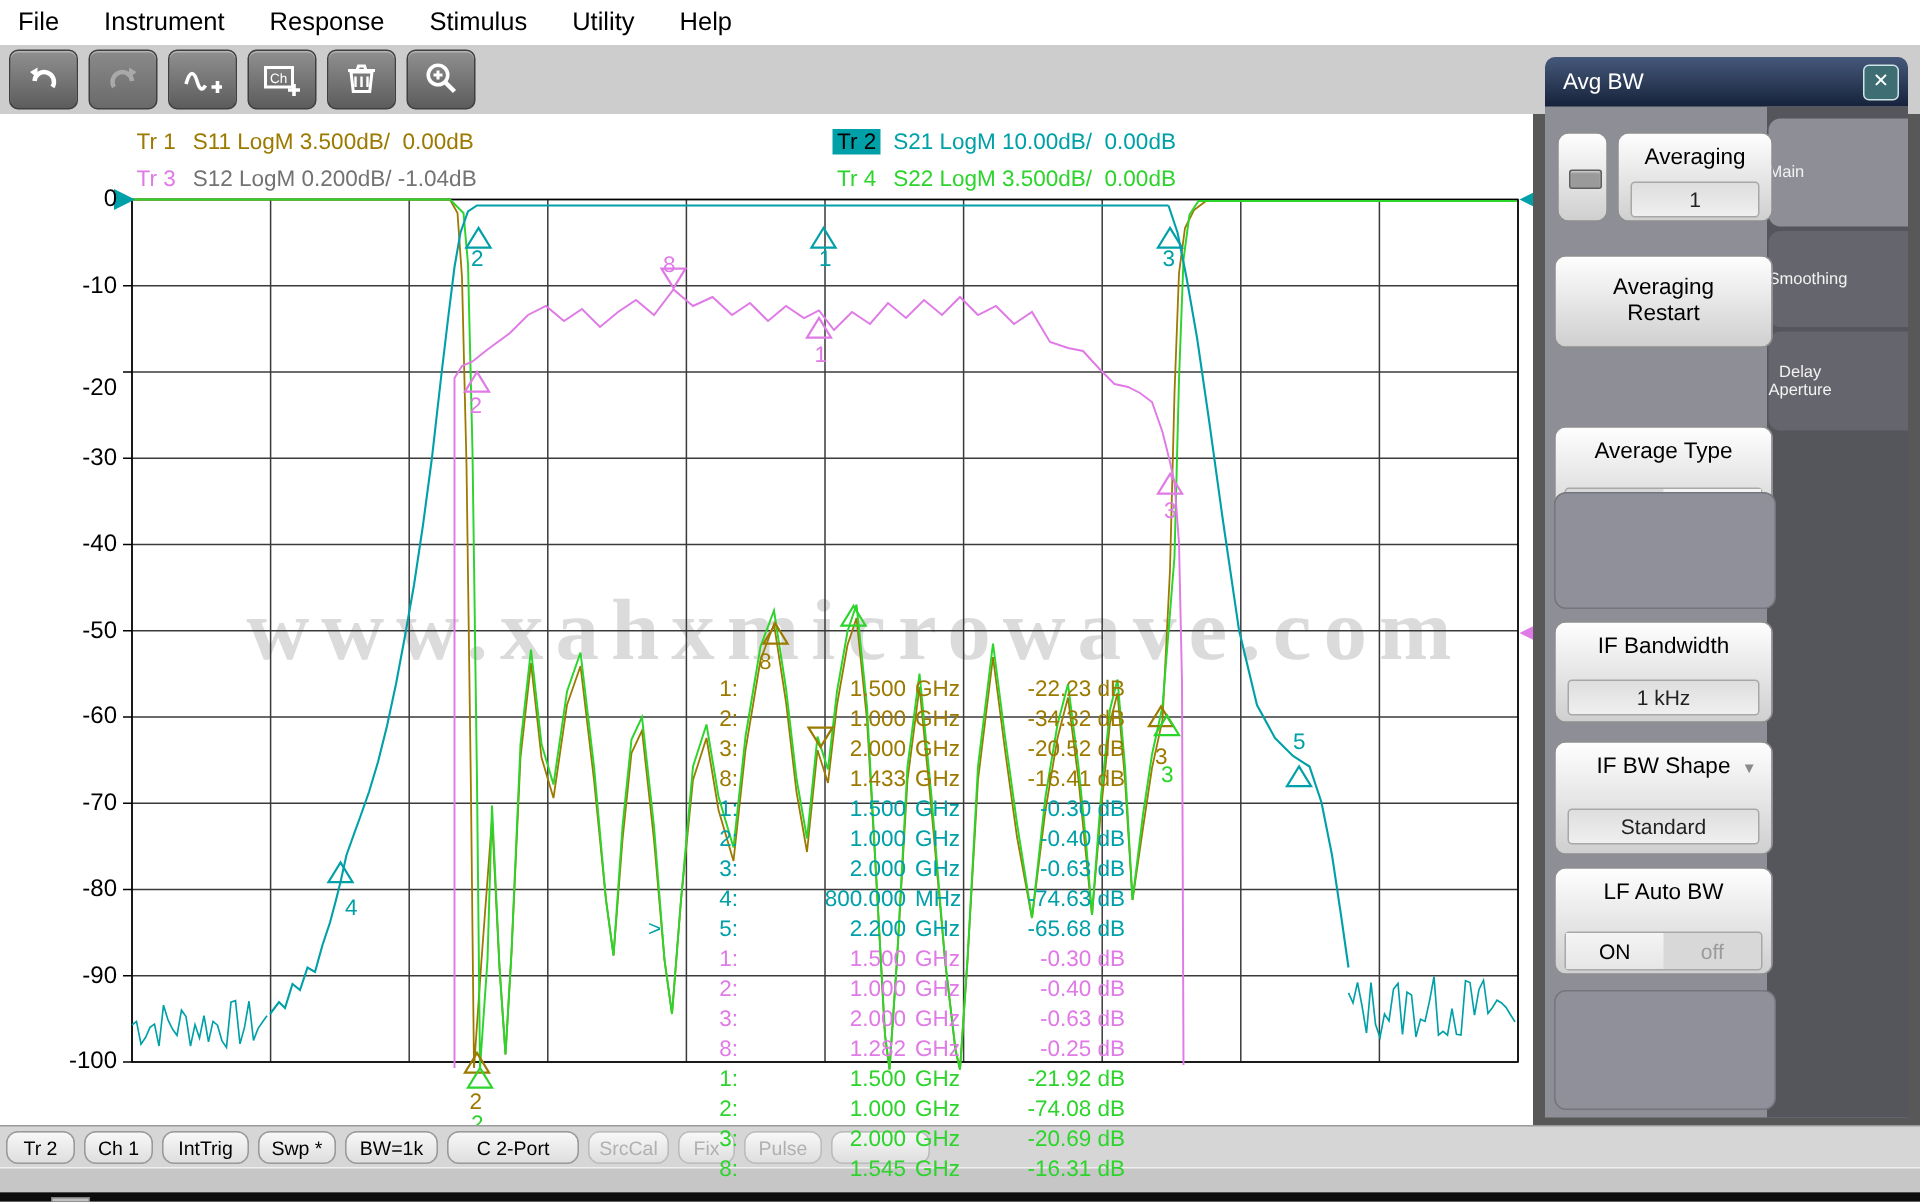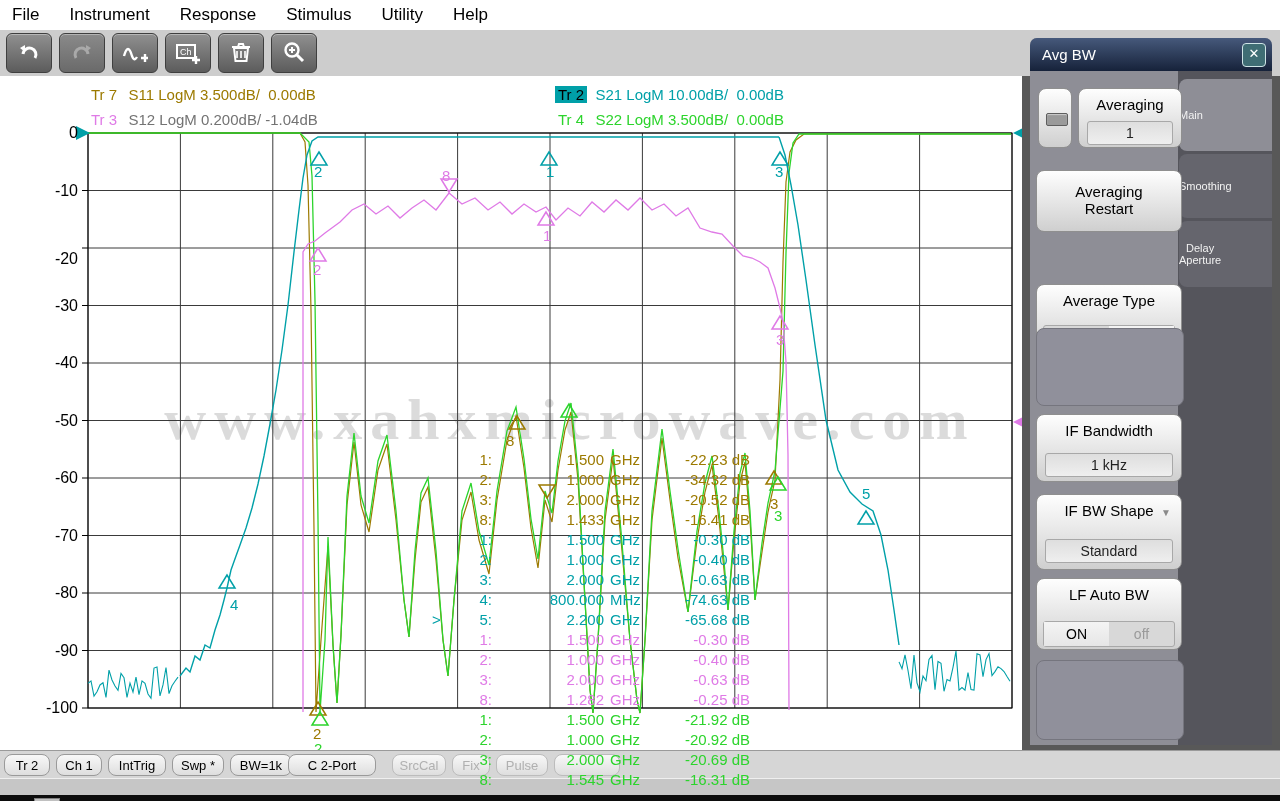--- a/index.html
+++ b/index.html
@@ -187,21 +187,21 @@
         <text x="313" y="275" fill="#df7ae6" font-size="15" font-family="Liberation Sans, sans-serif">2</text>
         <polygon points="546,212 538,225 554,225" fill="none" stroke="#df7ae6" stroke-width="1.5"></polygon>
         <text x="543" y="241" fill="#df7ae6" font-size="15" font-family="Liberation Sans, sans-serif">1</text>
         <polygon points="780,316 772,329 788,329" fill="none" stroke="#df7ae6" stroke-width="1.5"></polygon>
         <text x="776" y="345" fill="#df7ae6" font-size="15" font-family="Liberation Sans, sans-serif">3</text>
         <polygon points="90,133 76,126 76,140" fill="#00a0a8"></polygon>
         <polygon points="1013,133 1027,126 1027,140" fill="#00a0a8"></polygon>
         <polygon points="1013,422 1027,415 1027,429" fill="#df7ae6"></polygon>
       </svg>
     <div id="legendwrap">
-        <div class="legend-row" style="left: 88px; top: 10px;"><span class="tr-chip" style="color: rgb(156, 122, 0);">Tr 7</span><span style="color: rgb(156, 122, 0);">  S11 LogM 3.500dB/  0.00dB</span></div>
+        <div class="legend-row" style="left: 88px; top: 10px;"><span class="tr-chip" style="color: rgb(156, 122, 0);">Tr 1</span><span style="color: rgb(156, 122, 0);">  S11 LogM 3.500dB/  0.00dB</span></div>
         <div class="legend-row" style="left: 555px; top: 10px;"><span class="tr-chip" style="color: rgb(0, 0, 0); background: rgb(0, 160, 168);">Tr 2</span><span style="color: rgb(0, 160, 168);">  S21 LogM 10.00dB/  0.00dB</span></div>
         <div class="legend-row" style="left: 88px; top: 35px;"><span class="tr-chip" style="color: rgb(223, 122, 230);">Tr 3</span><span style="color: #737373;">  S12 LogM 0.200dB/ -1.04dB</span></div>
         <div class="legend-row" style="left: 555px; top: 35px;"><span class="tr-chip" style="color: rgb(44, 212, 44);">Tr 4</span><span style="color: rgb(44, 212, 44);">  S22 LogM 3.500dB/  0.00dB</span></div>
       </div>
     <div id="ylabels">
         <div class="ylab" style="left: 34px; top: 48px;">0</div>
         <div class="ylab" style="left: 34px; top: 105.5px;">-10</div>
         <div class="ylab" style="left: 34px; top: 174px;">-20</div>
         <div class="ylab" style="left: 34px; top: 220.5px;">-30</div>
         <div class="ylab" style="left: 34px; top: 278px;">-40</div>
@@ -220,21 +220,21 @@
         <div class="ro-row" style="color: rgb(0, 160, 168);"><span class="ro-pre"></span><span class="ro-num">1:</span><span class="ro-freq">1.500</span><span class="ro-unit">GHz</span><span class="ro-val">-0.30 dB</span></div>
         <div class="ro-row" style="color: rgb(0, 160, 168);"><span class="ro-pre"></span><span class="ro-num">2:</span><span class="ro-freq">1.000</span><span class="ro-unit">GHz</span><span class="ro-val">-0.40 dB</span></div>
         <div class="ro-row" style="color: rgb(0, 160, 168);"><span class="ro-pre"></span><span class="ro-num">3:</span><span class="ro-freq">2.000</span><span class="ro-unit">GHz</span><span class="ro-val">-0.63 dB</span></div>
         <div class="ro-row" style="color: rgb(0, 160, 168);"><span class="ro-pre"></span><span class="ro-num">4:</span><span class="ro-freq">800.000</span><span class="ro-unit">MHz</span><span class="ro-val">-74.63 dB</span></div>
         <div class="ro-row" style="color: rgb(0, 160, 168);"><span class="ro-pre">&gt;</span><span class="ro-num">5:</span><span class="ro-freq">2.200</span><span class="ro-unit">GHz</span><span class="ro-val">-65.68 dB</span></div>
         <div class="ro-row" style="color: rgb(223, 122, 230);"><span class="ro-pre"></span><span class="ro-num">1:</span><span class="ro-freq">1.500</span><span class="ro-unit">GHz</span><span class="ro-val">-0.30 dB</span></div>
         <div class="ro-row" style="color: rgb(223, 122, 230);"><span class="ro-pre"></span><span class="ro-num">2:</span><span class="ro-freq">1.000</span><span class="ro-unit">GHz</span><span class="ro-val">-0.40 dB</span></div>
         <div class="ro-row" style="color: rgb(223, 122, 230);"><span class="ro-pre"></span><span class="ro-num">3:</span><span class="ro-freq">2.000</span><span class="ro-unit">GHz</span><span class="ro-val">-0.63 dB</span></div>
         <div class="ro-row" style="color: rgb(223, 122, 230);"><span class="ro-pre"></span><span class="ro-num">8:</span><span class="ro-freq">1.282</span><span class="ro-unit">GHz</span><span class="ro-val">-0.25 dB</span></div>
         <div class="ro-row" style="color: rgb(44, 212, 44);"><span class="ro-pre"></span><span class="ro-num">1:</span><span class="ro-freq">1.500</span><span class="ro-unit">GHz</span><span class="ro-val">-21.92 dB</span></div>
-        <div class="ro-row" style="color: rgb(44, 212, 44);"><span class="ro-pre"></span><span class="ro-num">2:</span><span class="ro-freq">1.000</span><span class="ro-unit">GHz</span><span class="ro-val">-20.92 dB</span></div>
+        <div class="ro-row" style="color: rgb(44, 212, 44);"><span class="ro-pre"></span><span class="ro-num">2:</span><span class="ro-freq">1.000</span><span class="ro-unit">GHz</span><span class="ro-val">-74.08 dB</span></div>
         <div class="ro-row" style="color: rgb(44, 212, 44);"><span class="ro-pre"></span><span class="ro-num">3:</span><span class="ro-freq">2.000</span><span class="ro-unit">GHz</span><span class="ro-val">-20.69 dB</span></div>
         <div class="ro-row" style="color: rgb(44, 212, 44);"><span class="ro-pre"></span><span class="ro-num">8:</span><span class="ro-freq">1.545</span><span class="ro-unit">GHz</span><span class="ro-val">-16.31 dB</span></div>
       </div>
     <div id="statusline">
       <div id="ch-badge">1</div>
       <div id="ch-start">&gt;Ch1:  Start  500.000 MHz</div>
       <div id="rf-text">RF    0.00 dBm</div>
       <div id="stop-text">Stop  2.50000 GHz</div>
       <div id="dashwrap"></div>
     </div>
@@ -292,21 +292,21 @@
     </div>
     <div class="pblank" style="left:6px;top:622px;width:146px;height:78px;"></div>
   </div>
 
   <div id="taskbar">
       <div class="task-btn" style="left: 4px; width: 46px;">Tr 2</div>
       <div class="task-btn" style="left: 56px; width: 46px;">Ch 1</div>
       <div class="task-btn" style="left: 108px; width: 58px;">IntTrig</div>
       <div class="task-btn" style="left: 172px; width: 52px;">Swp *</div>
       <div class="task-btn" style="left: 230px; width: 62px;">BW=1k</div>
-      <div class="task-btn" style="left: 288px; width: 88px;">C  2-Port</div>
+      <div class="task-btn" style="left: 298px; width: 88px;">C  2-Port</div>
       <div class="task-btn off" style="left: 392px; width: 54px;">SrcCal</div>
       <div class="task-btn off" style="left: 452px; width: 38px;">Fix</div>
       <div class="task-btn off" style="left: 496px; width: 52px;">Pulse</div>
       <div class="task-btn off" style="left: 554px; width: 66px;"></div>
     </div>
   <div id="strip2"></div>
   <div id="strip3"></div>
 </div>
 
 </body></html>

